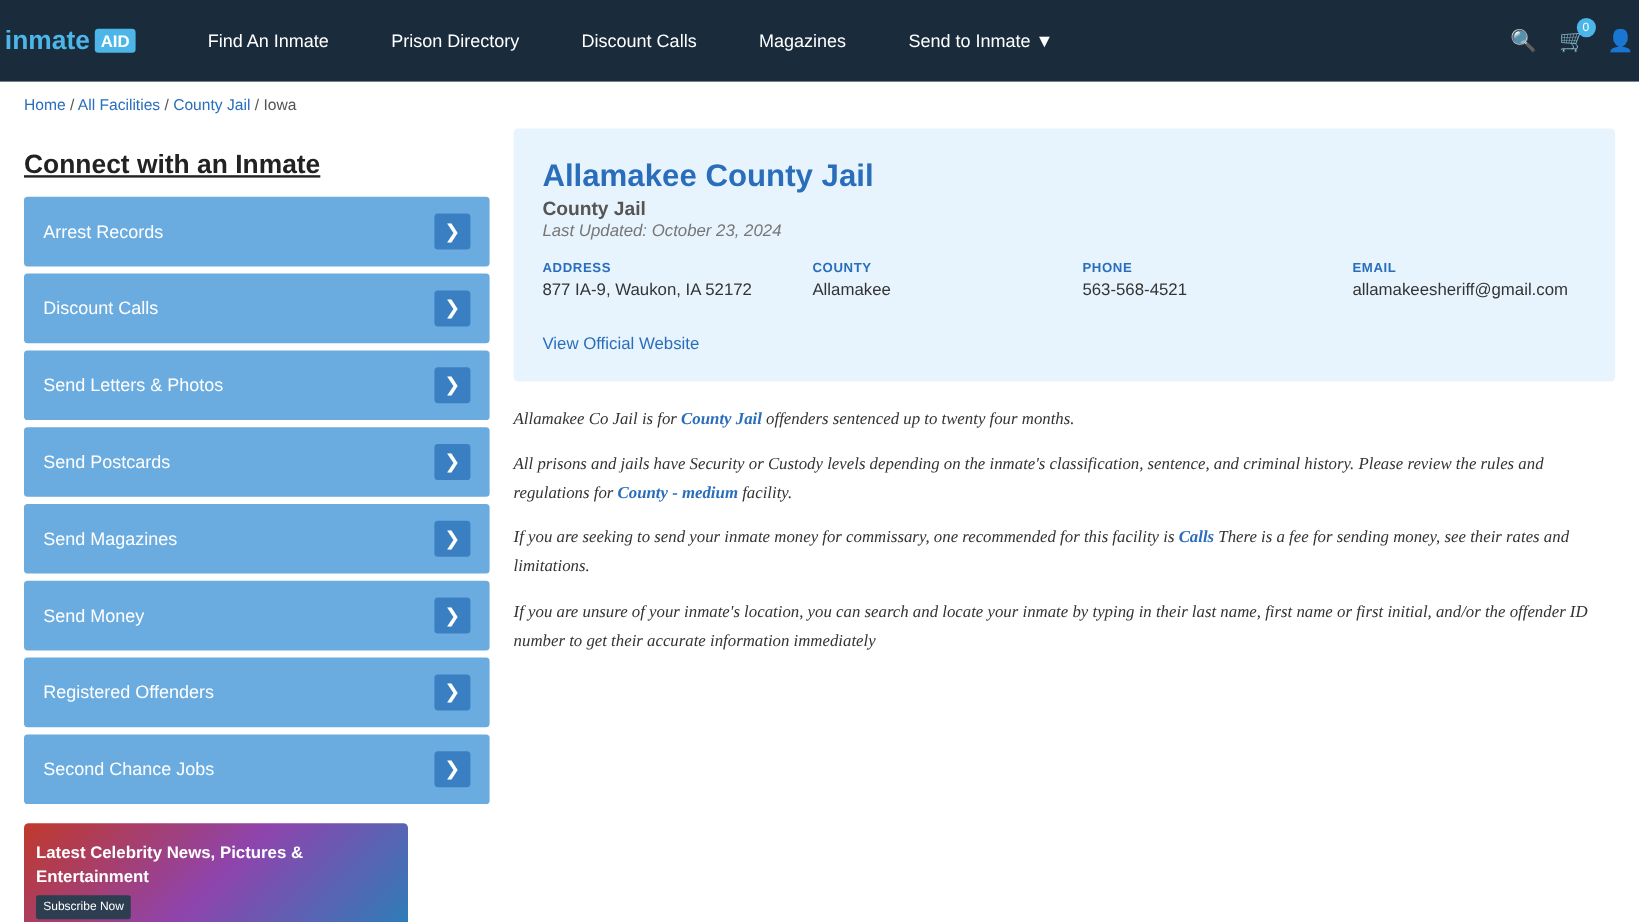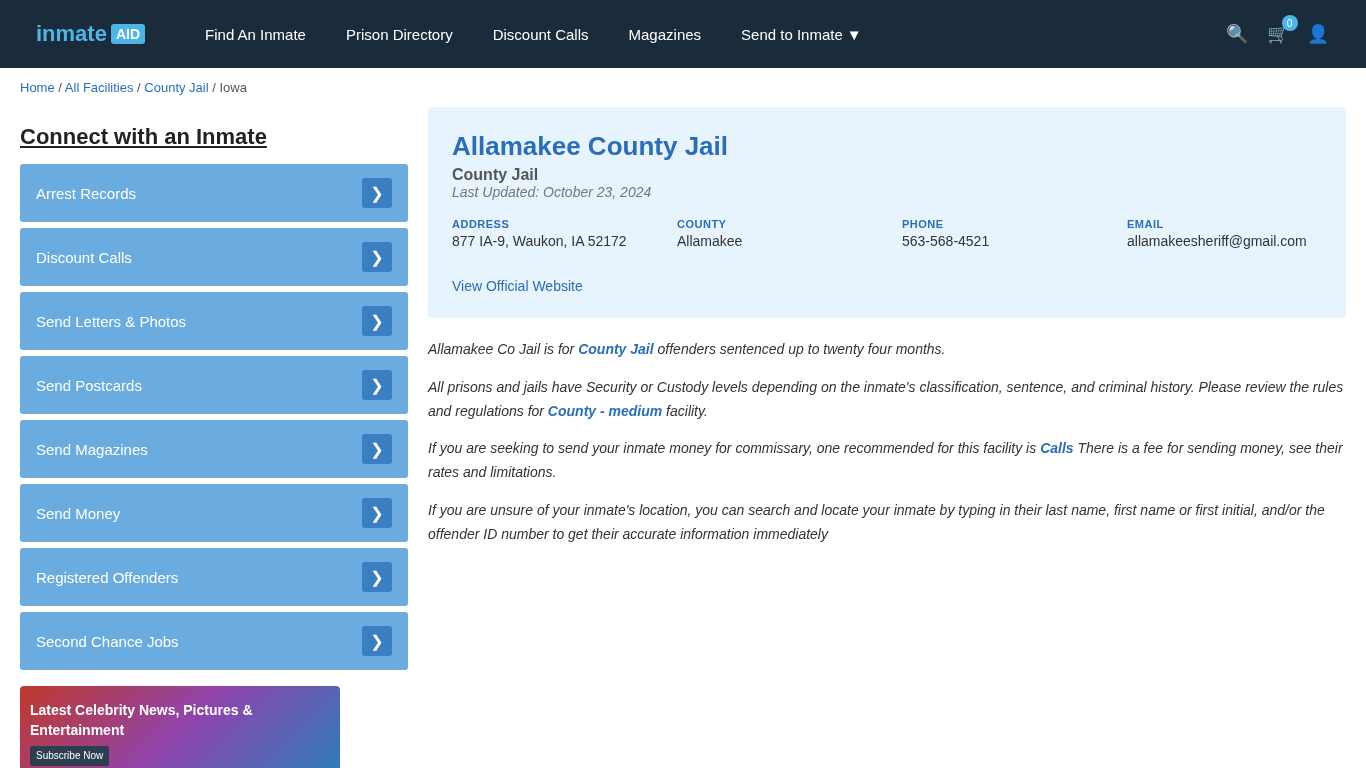--- a/index.html
+++ b/index.html
@@ -4,21 +4,21 @@
   <style>
     * { margin: 0; padding: 0; box-sizing: border-box; }
     body { font-family: Arial, sans-serif; font-size: 14px; color: #333; background: #fff; }
 
     
     header {
       background: #1a2b3c;
       height: 68px;
       display: flex;
       align-items: center;
-      padding: 0 36px;
+      padding: 0 4px;
       gap: 30px;
     }
     .logo {
       display: flex;
       align-items: center;
       gap: 4px;
     }
     .logo-text {
       color: #fff;
       font-size: 22px;
@@ -30,21 +30,21 @@
       background: #4db6e8;
       color: #fff;
       font-weight: bold;
       font-size: 14px;
       padding: 2px 5px;
       border-radius: 3px;
     }
     nav {
       display: flex;
       align-items: center;
-      gap: 40px;
+      gap: 52px;
       flex: 1;
       margin-left: 30px;
     }
     nav a {
       color: #fff;
       text-decoration: none;
       font-size: 15px;
       white-space: nowrap;
     }
     .nav-send-inmate {
@@ -224,20 +224,21 @@
 
     
     .description {
       font-size: 14px;
       line-height: 1.7;
       color: #333;
     }
     .description p {
       margin-bottom: 14px;
       font-style: italic;
+      font-family: Liberation Serif, serif;
     }
     .description .bold-link {
       color: #2a6ebb;
       font-weight: bold;
       text-decoration: none;
     }
   </style>
 </head>
 <body>
 

